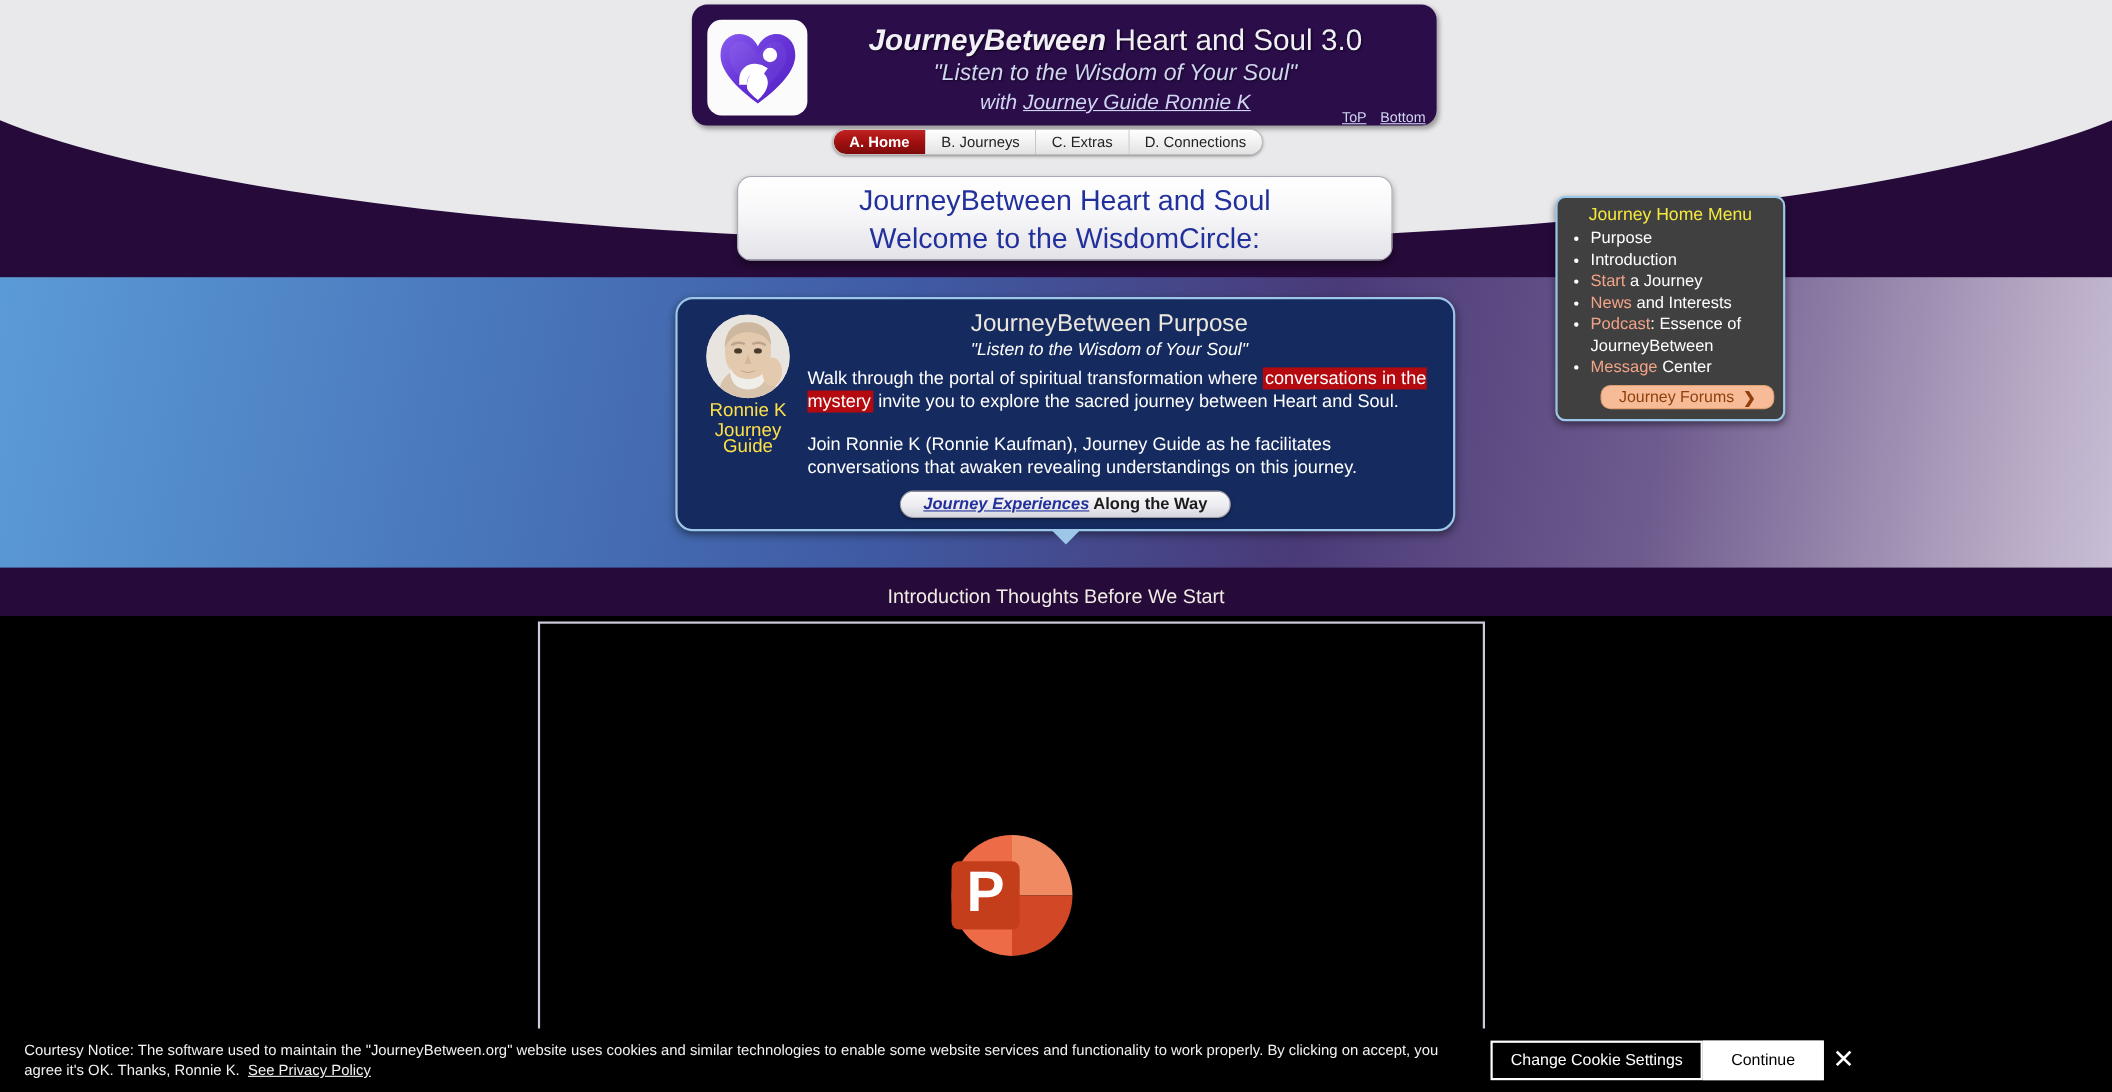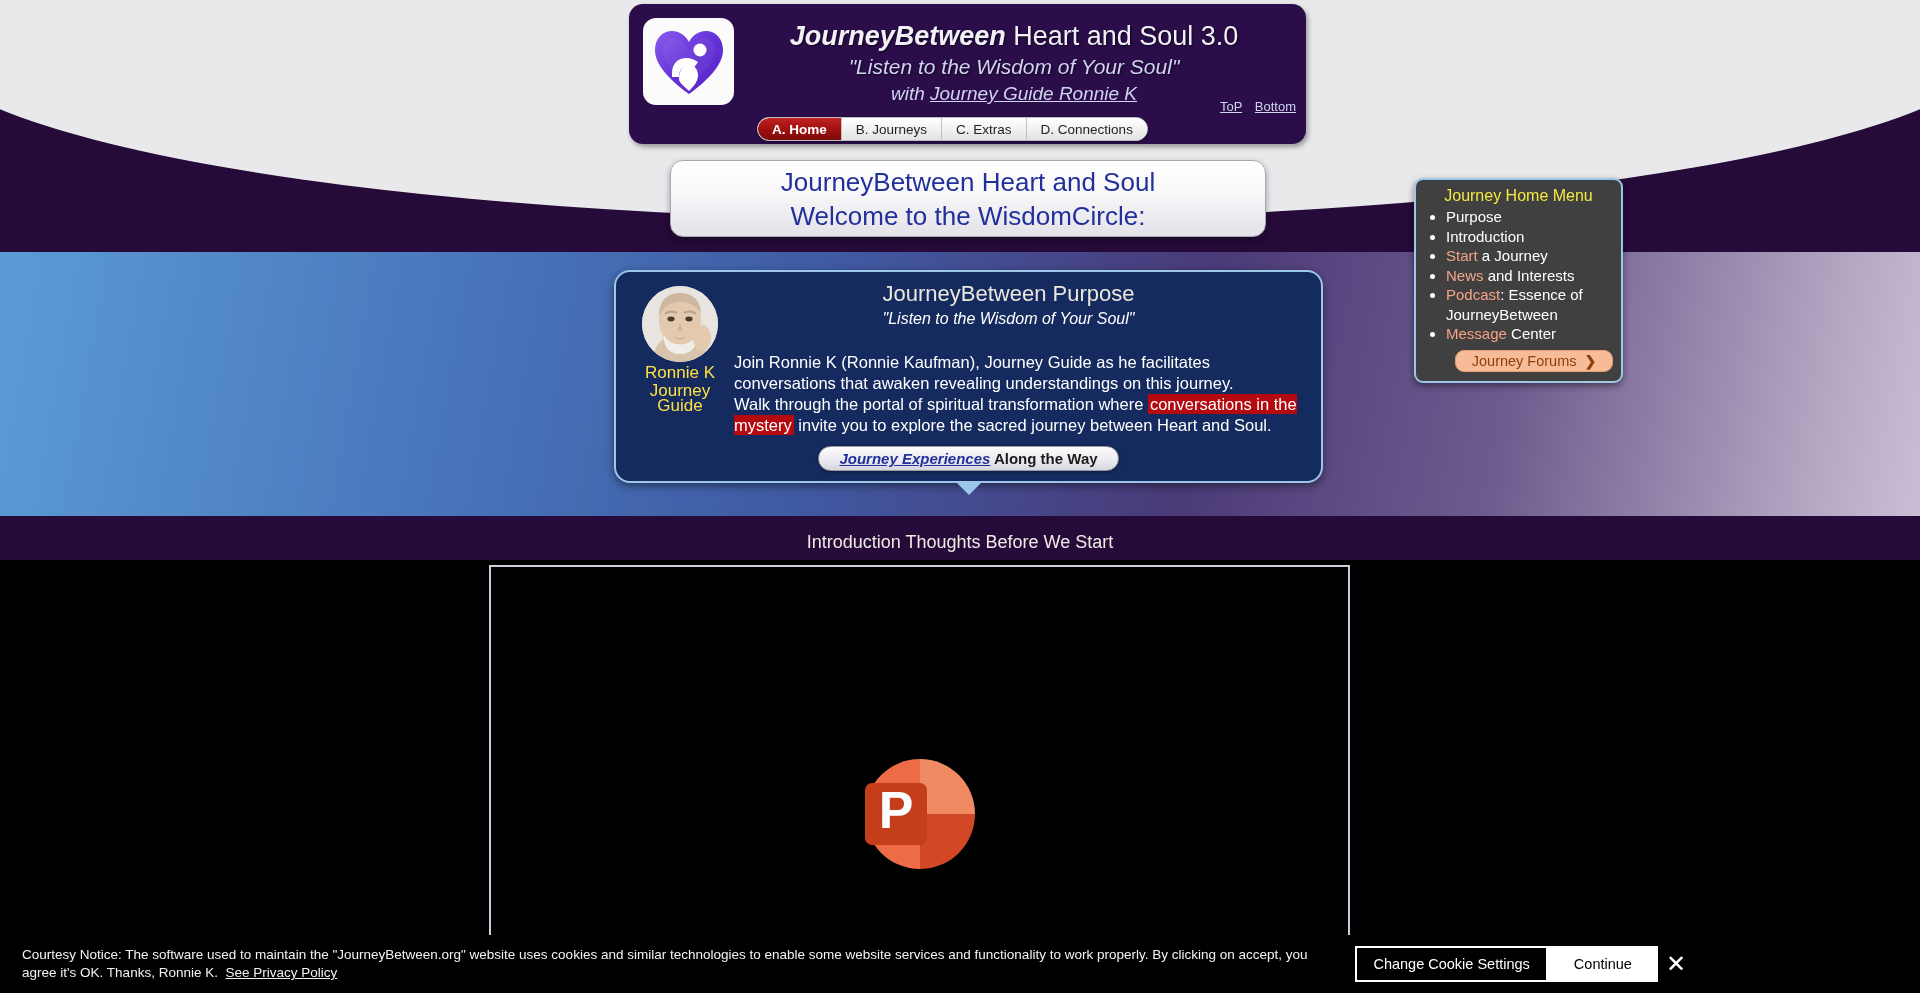--- a/index.html
+++ b/index.html
@@ -66,21 +66,21 @@
     height: 433px;
     background: #000;
   }
 
   
   .site-header {
     position: absolute;
     left: 629px;
     top: 4px;
     width: 677px;
-    height: 140px;
+    height: 110px;
     background: #2b0d4a;
     border-radius: 14px;
     box-shadow: 2px 3px 5px rgba(0,0,0,0.35);
     display: flex;
     align-items: flex-start;
     padding: 12px 14px 0 14px;
   }
   .logo-box {
     width: 91px;
     height: 87px;
@@ -497,22 +497,22 @@
             <path d="M38 36 L35 45 L41 45 Z" fill="#d4b698"></path>
             <path d="M22 48 C26 62 50 62 55 48 C56 60 50 68 38 68 C26 68 21 60 22 48 Z" fill="#f0eee9"></path>
             <path d="M31 50 C34 53 42 53 45 50 C43 54 33 54 31 50 Z" fill="#c49b86"></path>
             <ellipse cx="60" cy="52" rx="9" ry="13" fill="#e3c9ae"></ellipse>
           </svg>
         </div>
         <div class="avatar-cap">Ronnie K</div>
         <div class="avatar-cap">Journey Guide</div>
       </div>
       <div class="purpose-text">
+        <div class="purpose-p"><span>Walk through the portal of spiritual transformation where </span><span class="hl">conversations in the mystery</span><span> invite you to explore the sacred journey between Heart and Soul.</span></div>
         <div class="purpose-p second">Join Ronnie K (Ronnie Kaufman), Journey Guide as he facilitates conversations that awaken revealing understandings on this journey.</div>
-        <div class="purpose-p"><span>Walk through the portal of spiritual transformation where </span><span class="hl">conversations in the mystery</span><span> invite you to explore the sacred journey between Heart and Soul.</span></div>
       </div>
     </div>
     <div class="purpose-btn-wrap">
       <div class="purpose-btn"><span class="lnk">Journey Experiences</span><span> Along the Way</span></div>
     </div>
   </div>
   <div class="purpose-pointer"></div>
 
   <div class="home-menu">
     <div class="home-menu-title">Journey Home Menu</div>

